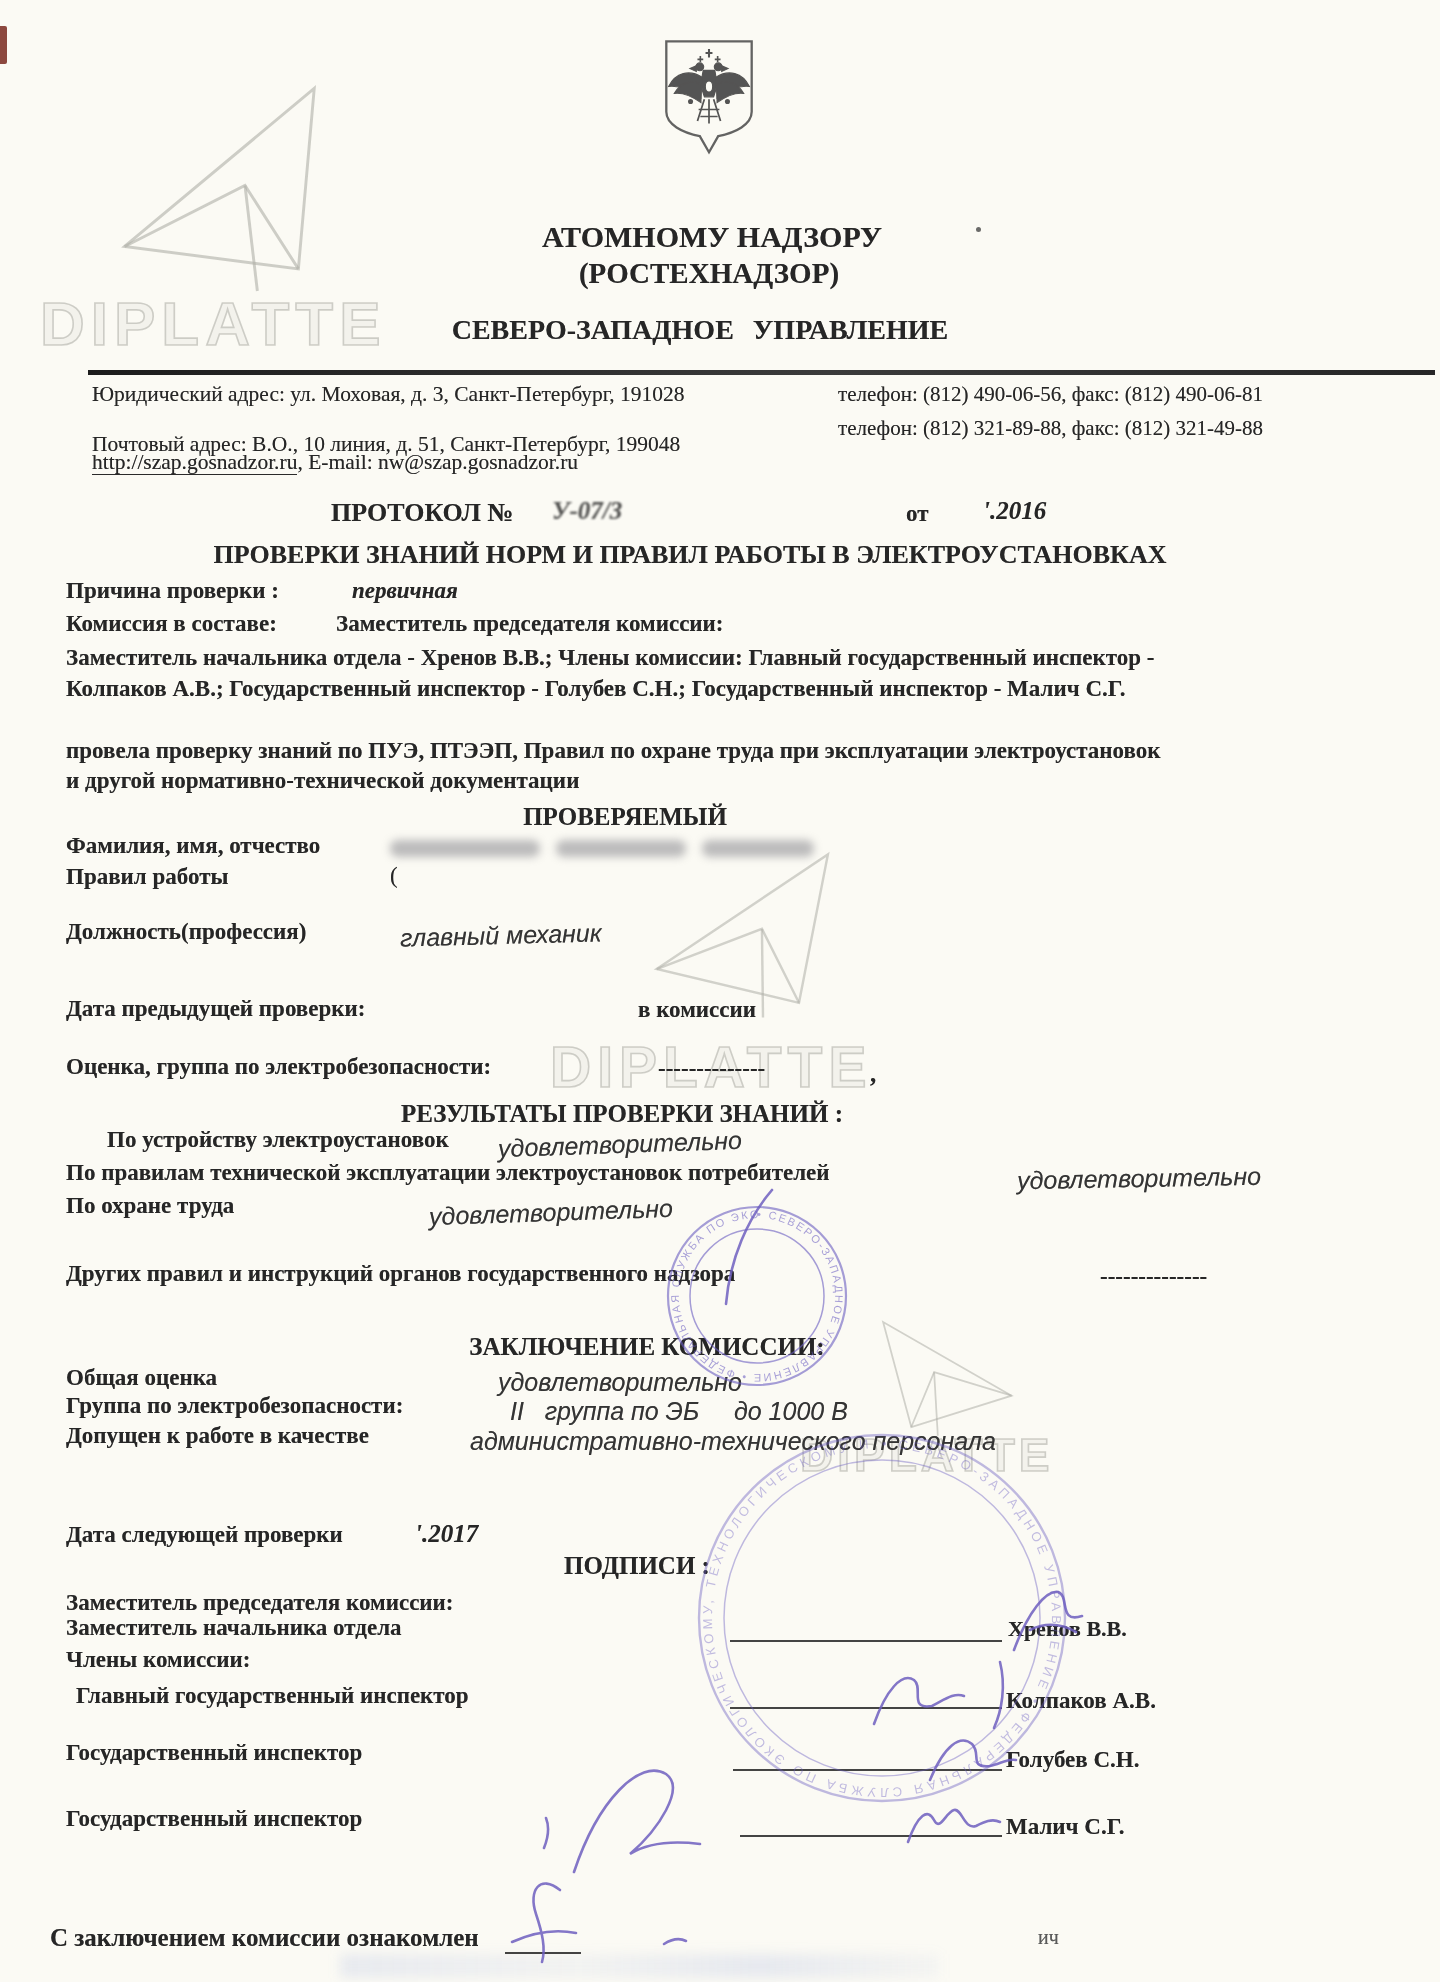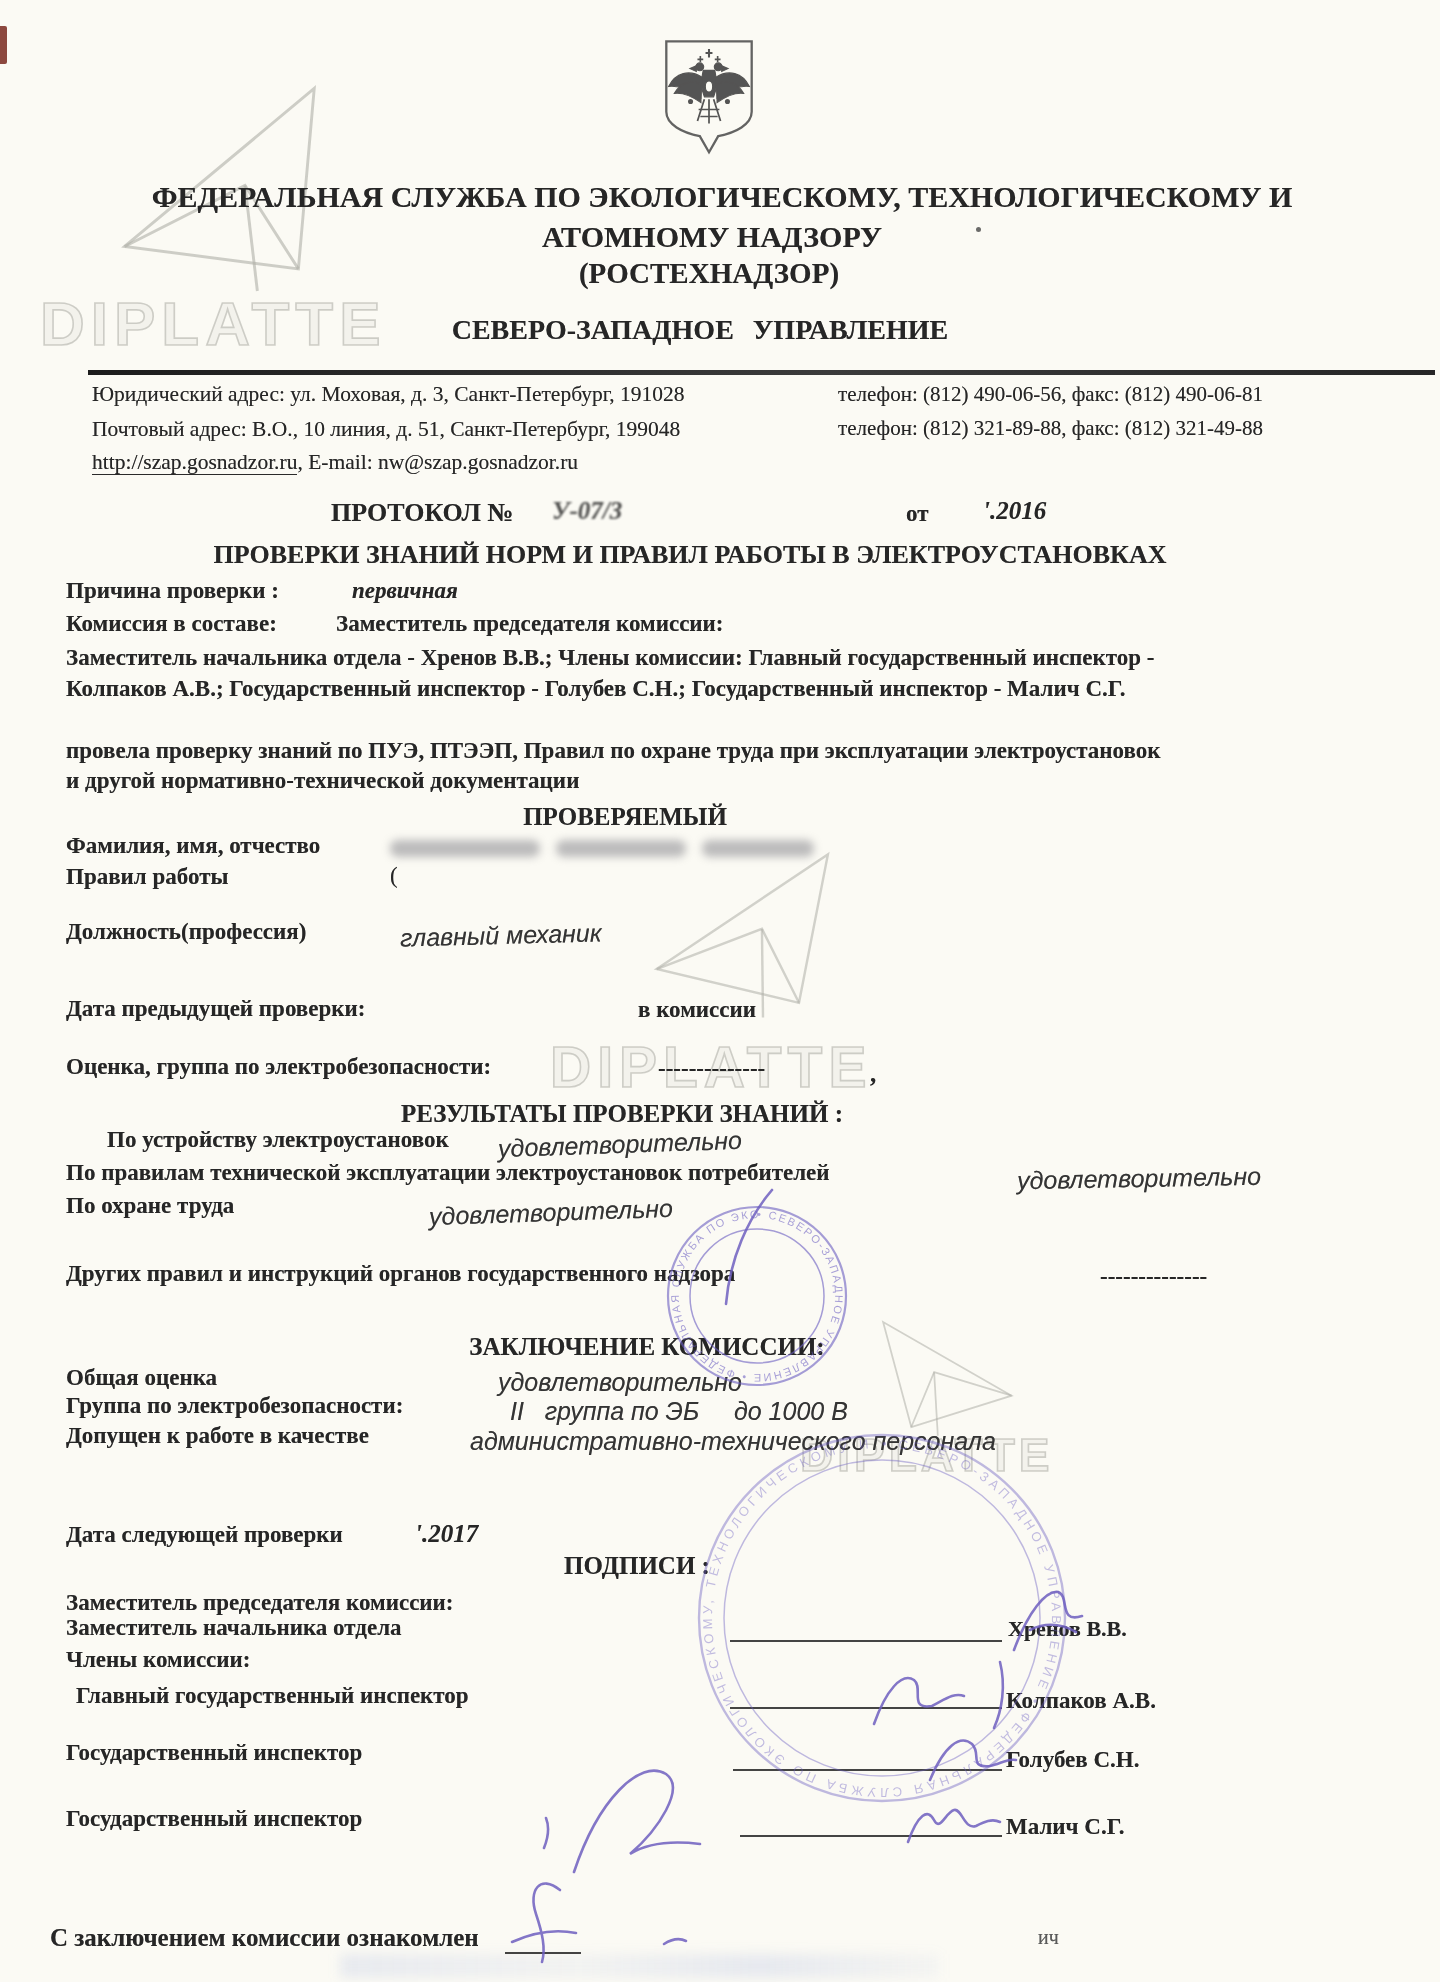--- a/index.html
+++ b/index.html
@@ -82,29 +82,28 @@
       <path d="M40 18.5 h5 M42.5 15.5 v5.5" stroke-width="1.4"></path>
       <path d="M55 18.5 h5 M57.5 15.5 v5.5" stroke-width="1.4"></path>
       <path d="M46 53 L40 72 M50 53 L50 74 M54 53 L60 72" stroke-width="1.5"></path>
       <path d="M41 62 H59 M42.5 68 H57.5" stroke-width="1.3"></path>
     </g>
     <ellipse cx="50" cy="42" rx="3.2" ry="4.8" fill="#fbfaf4" stroke="#3e3e3e" stroke-width="1"></ellipse>
     <circle cx="34" cy="55" r="2.2" fill="#3e3e3e"></circle>
       <circle cx="66" cy="55" r="2.2" fill="#3e3e3e"></circle>
   </svg>
 
-  <div class="t b cx" style="left:722px;top:180px;font-size:30px;">ФЕДЕРАЛЬНАЯ СЛУЖБА ПО ЭКОЛОГИЧЕСКОМУ, ТЕХНОЛОГИЧЕСКОМУ И</div>
   <div class="t b cx" style="left:712px;top:220px;font-size:30px;">АТОМНОМУ НАДЗОРУ</div>
   <div class="t b cx" style="left:709px;top:257px;font-size:29px;">(РОСТЕХНАДЗОР)</div>
   <div class="t b cx" style="left:700px;top:314px;font-size:28px;word-spacing:12px;">СЕВЕРО-ЗАПАДНОЕ  УПРАВЛЕНИЕ</div>
 
   <div class="rule"></div>
 
   <div class="t" style="left:92px;top:382px;font-size:21.5px;">Юридический адрес: ул. Моховая, д. 3, Санкт-Петербург, 191028</div>
-  <div class="t" style="left:92px;top:417px;font-size:21.5px;text-align:right;">Почтовый адрес: В.О., 10 линия, д. 51, Санкт-Петербург, 199048</div>
+  <div class="t" style="left:92px;top:432px;font-size:21.5px;text-align:right;">Почтовый адрес: В.О., 10 линия, д. 51, Санкт-Петербург, 199048</div>
   <div class="t" style="left:92px;top:450px;font-size:21.5px;"><span class="url">http://szap.gosnadzor.ru</span><span>, E-mail: nw@szap.gosnadzor.ru</span></div>
   <div class="t" style="left:838px;top:382px;font-size:21px;">телефон: (812) 490-06-56, факс: (812) 490-06-81</div>
   <div class="t" style="left:838px;top:416px;font-size:21px;">телефон: (812) 321-89-88, факс: (812) 321-49-88</div>
 
   <div class="t b" style="left:331px;top:498px;font-size:26px;">ПРОТОКОЛ №</div>
   <div class="t b i" style="left:552px;top:497px;font-size:25px;filter:blur(.8px);opacity:.8;">У-07/3</div>
   <div class="t b" style="left:906px;top:501px;font-size:23px;">от</div>
   <div class="t b i" style="left:983px;top:497px;font-size:25px;filter:blur(.4px);text-align:right;">'.2016</div>
   <div class="t b cx" style="left:690px;top:540px;font-size:26px;">ПРОВЕРКИ ЗНАНИЙ НОРМ И ПРАВИЛ РАБОТЫ В ЭЛЕКТРОУСТАНОВКАХ</div>
 

